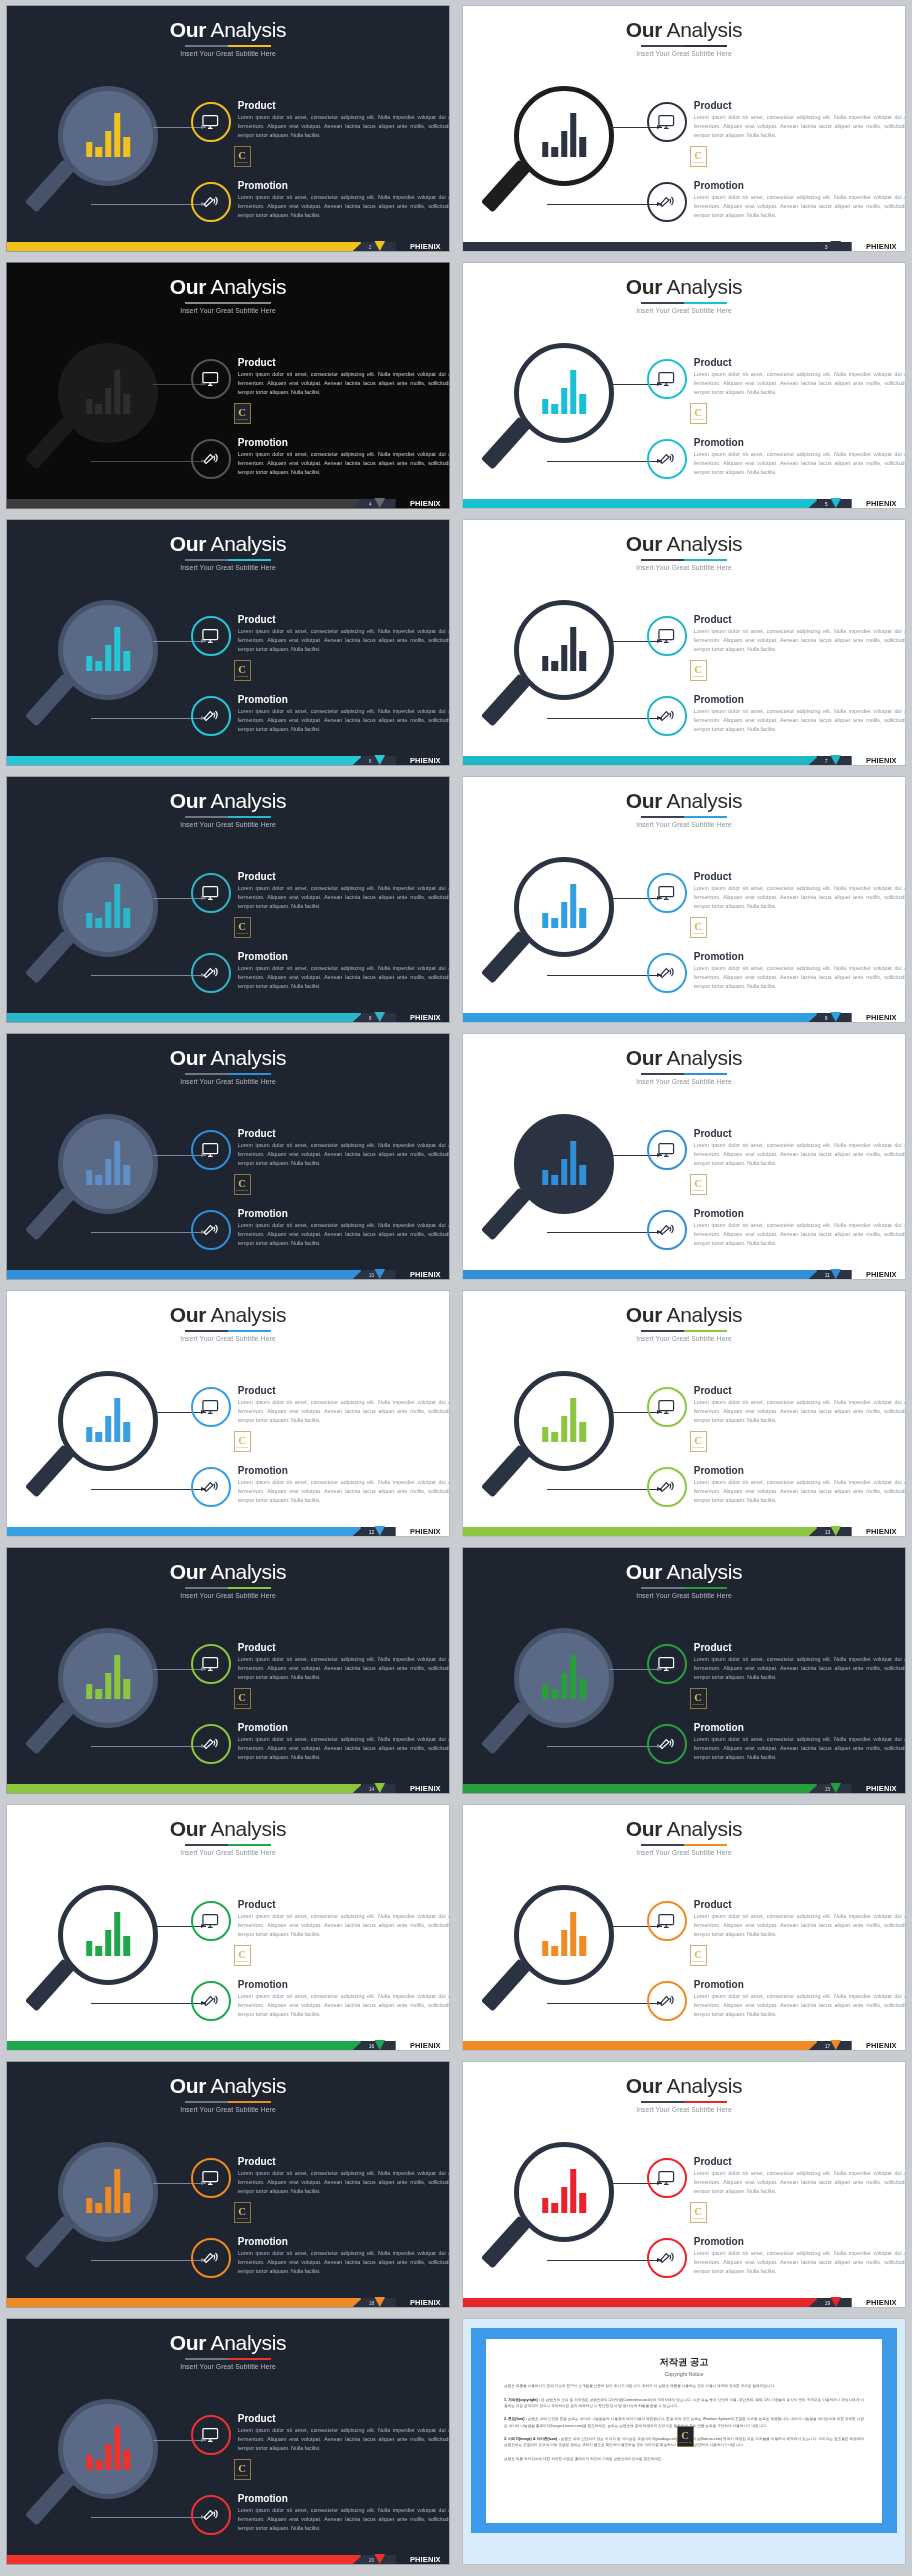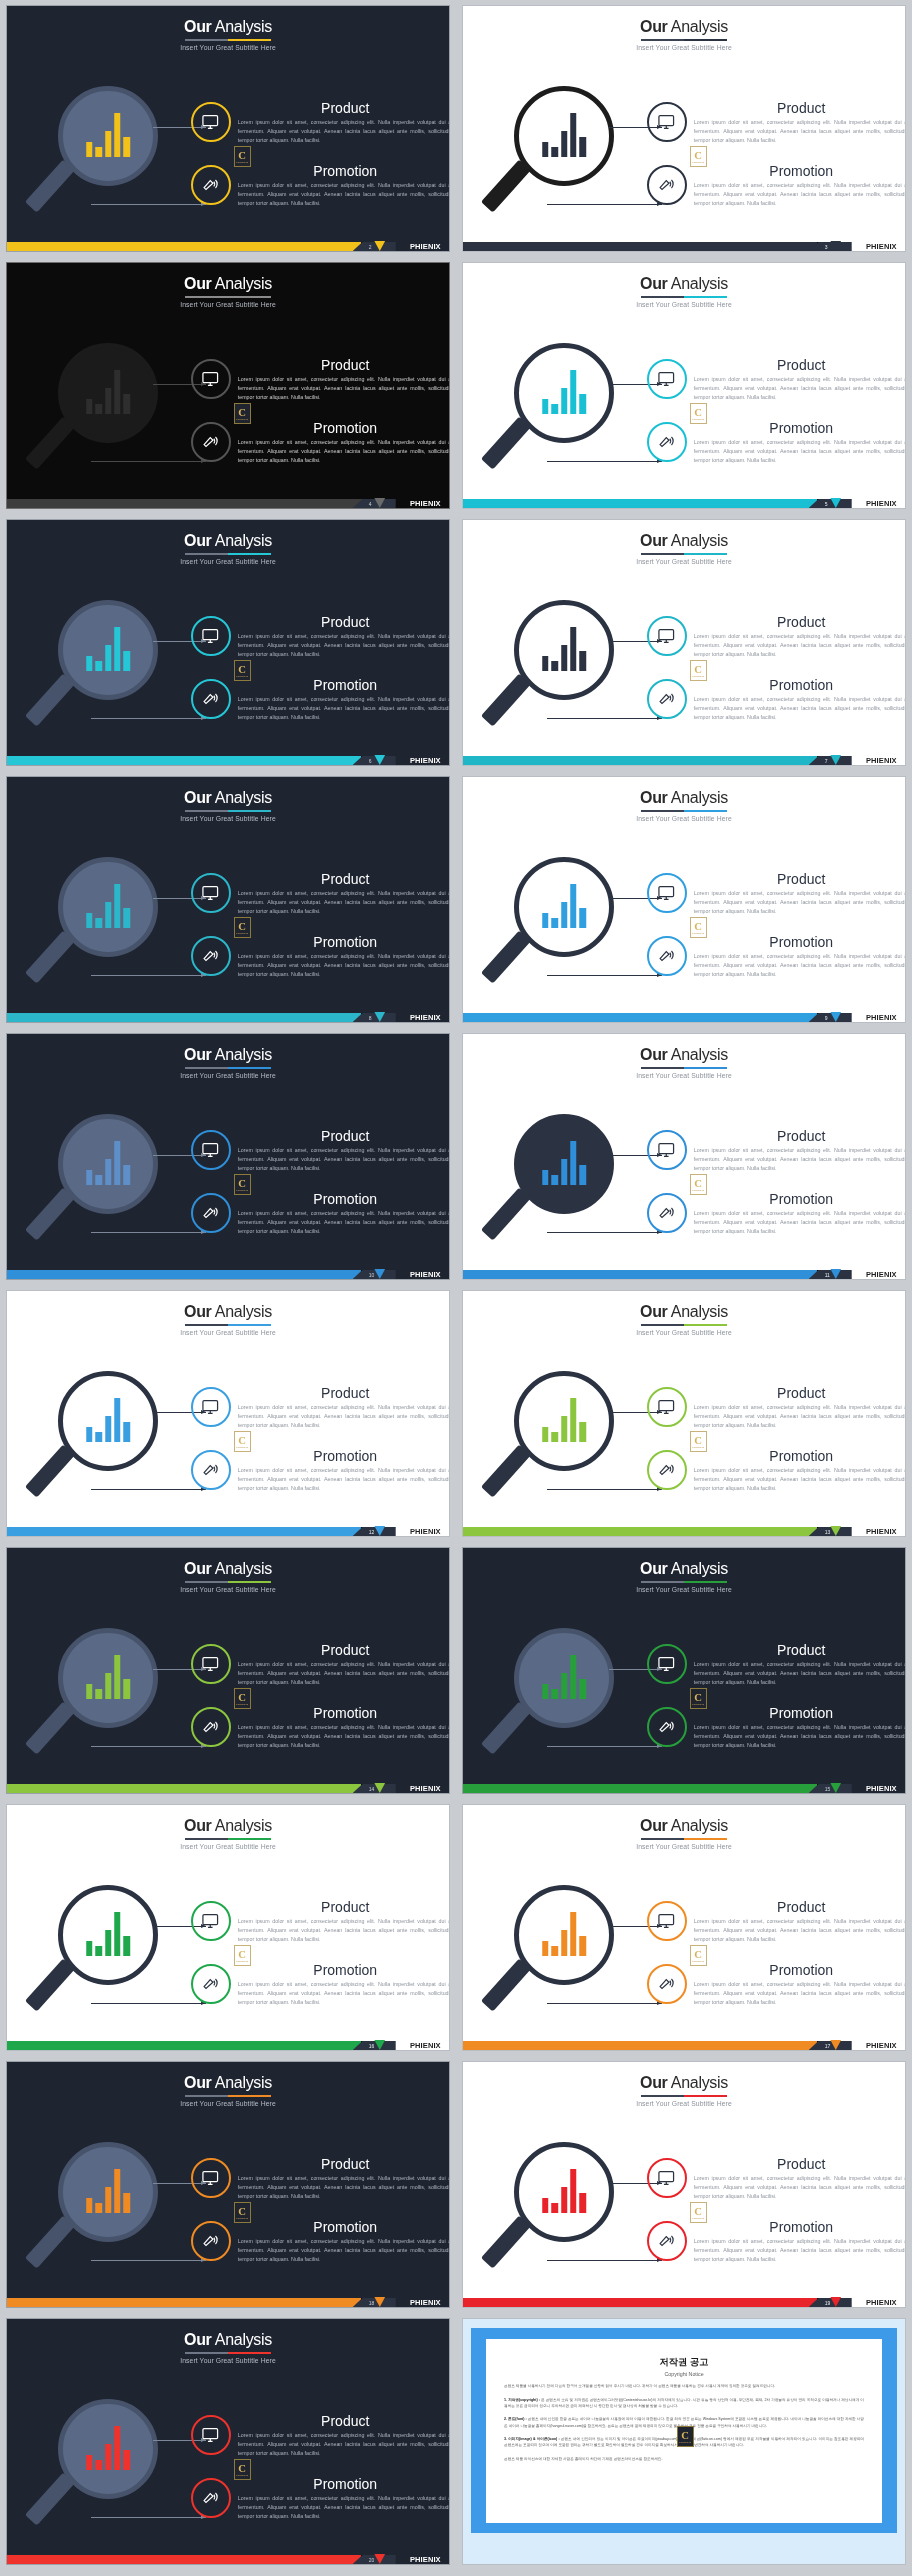--- a/index.html
+++ b/index.html
@@ -18,21 +18,21 @@
   .slide {
     position: relative;
     width: 100%; height: 100%;
     overflow: hidden;
     background: #1e2430;
     border: 0.7px solid #9aa0a8;
   }
 
   
   .hdr { position: absolute; left: 0; right: 0; top: 13px; text-align: center; }
-  .title { font-size: 16px; letter-spacing: -0.3px; line-height: 1.05; color: #ffffff; }
+  .title { font-size: 21px; letter-spacing: -0.3px; line-height: 1.05; color: #ffffff; }
   .title .b { font-weight: bold; }
   .title .n { font-weight: normal; }
   .rule { width: 86px; height: 2.1px; margin: 3.6px auto 2.9px; display: flex; }
   .rule .lhalf { flex: 1; background: #6f7787; }
   .rule .rhalf { flex: 1; background: #f2c21a; }
   .sub { font-size: 6.8px; color: #b6bcc6; letter-spacing: 0.1px; }
 
   
   .mag { position: absolute; left: 37px; top: 80px; width: 143px; height: 150px; }
   .mag .lens {
@@ -54,27 +54,27 @@
   .arrow { position: absolute; height: 0.7px; background: #7c879a; }
   .arrow::after { content: ""; position: absolute; right: -0.7px; top: -2.1px;
      border-left: 5px solid #7c879a; border-top: 2.5px solid transparent;
      border-bottom: 2.5px solid transparent; }
   .arrow.a1 { left: 146px; top: 121px; width: 53px; }
   .arrow.a2 { left: 84px; top: 198px; width: 115px; }
 
   
   .row { position: absolute; left: 184px; width: 262px; display: flex; gap: 7.1px; }
   .row.r1 { top: 93px; }
-  .row.r2 { top: 156px; }
+  .row.r2 { top: 173px; }
   .circ { flex: 0 0 40px; width: 40px; height: 40px; border-radius: 50%;
           border: 2.1px solid #f2c21a; display: flex; align-items: center;
           justify-content: center; margin-top: 2.9px; }
   .circ svg { width: 18.5px; height: 18.5px; }
   .txt { flex: 1; padding-top: 1.4px; }
-  .h3 { font-size: 14px; font-weight: normal; color: #ffffff; margin-bottom: 2.1px; text-align: center; }
+  .h3 { font-size: 10px; font-weight: bold; color: #ffffff; margin-bottom: 2.1px; }
   .p { font-size: 5.3px; line-height: 1.65; color: #aeb5c0; text-align: justify; }
 
   
   .foot { position: absolute; left: 0; right: 0; bottom: 0; height: 15.7px; }
   .footbar { position: absolute; left: 0; bottom: 0; height: 9.3px; width: 354px;
              background: #f2c21a; }
   .footbar::after { content:""; position:absolute; right:-8.6px; top:0; width:0; height:0;
      border-left: 8.6px solid #f2c21a; border-bottom: 9.3px solid transparent; }
   .footwedge { position: absolute; left: 346px; bottom: 0; width: 43px; height: 9.3px;
      background: #2b3342; clip-path: polygon(10px 0, 100% 0, 100% 100%, 0 100%); }

